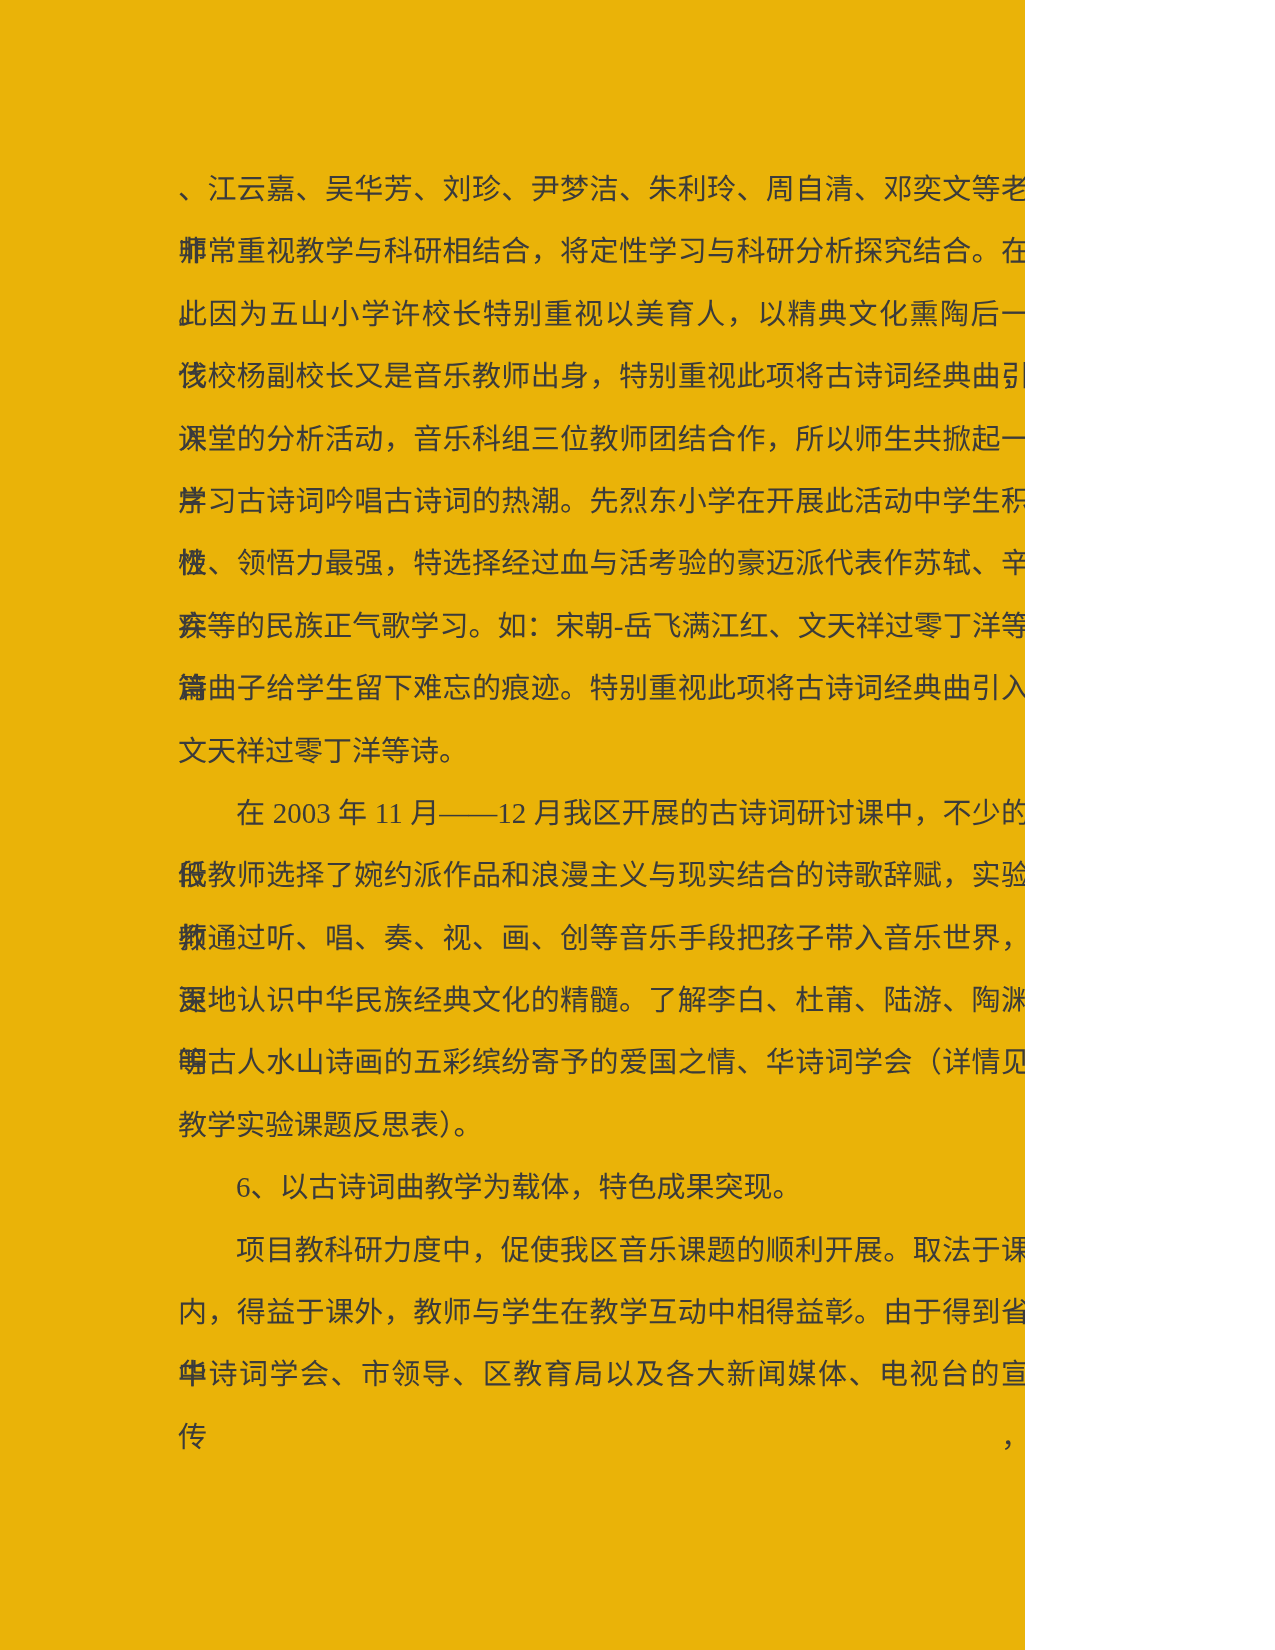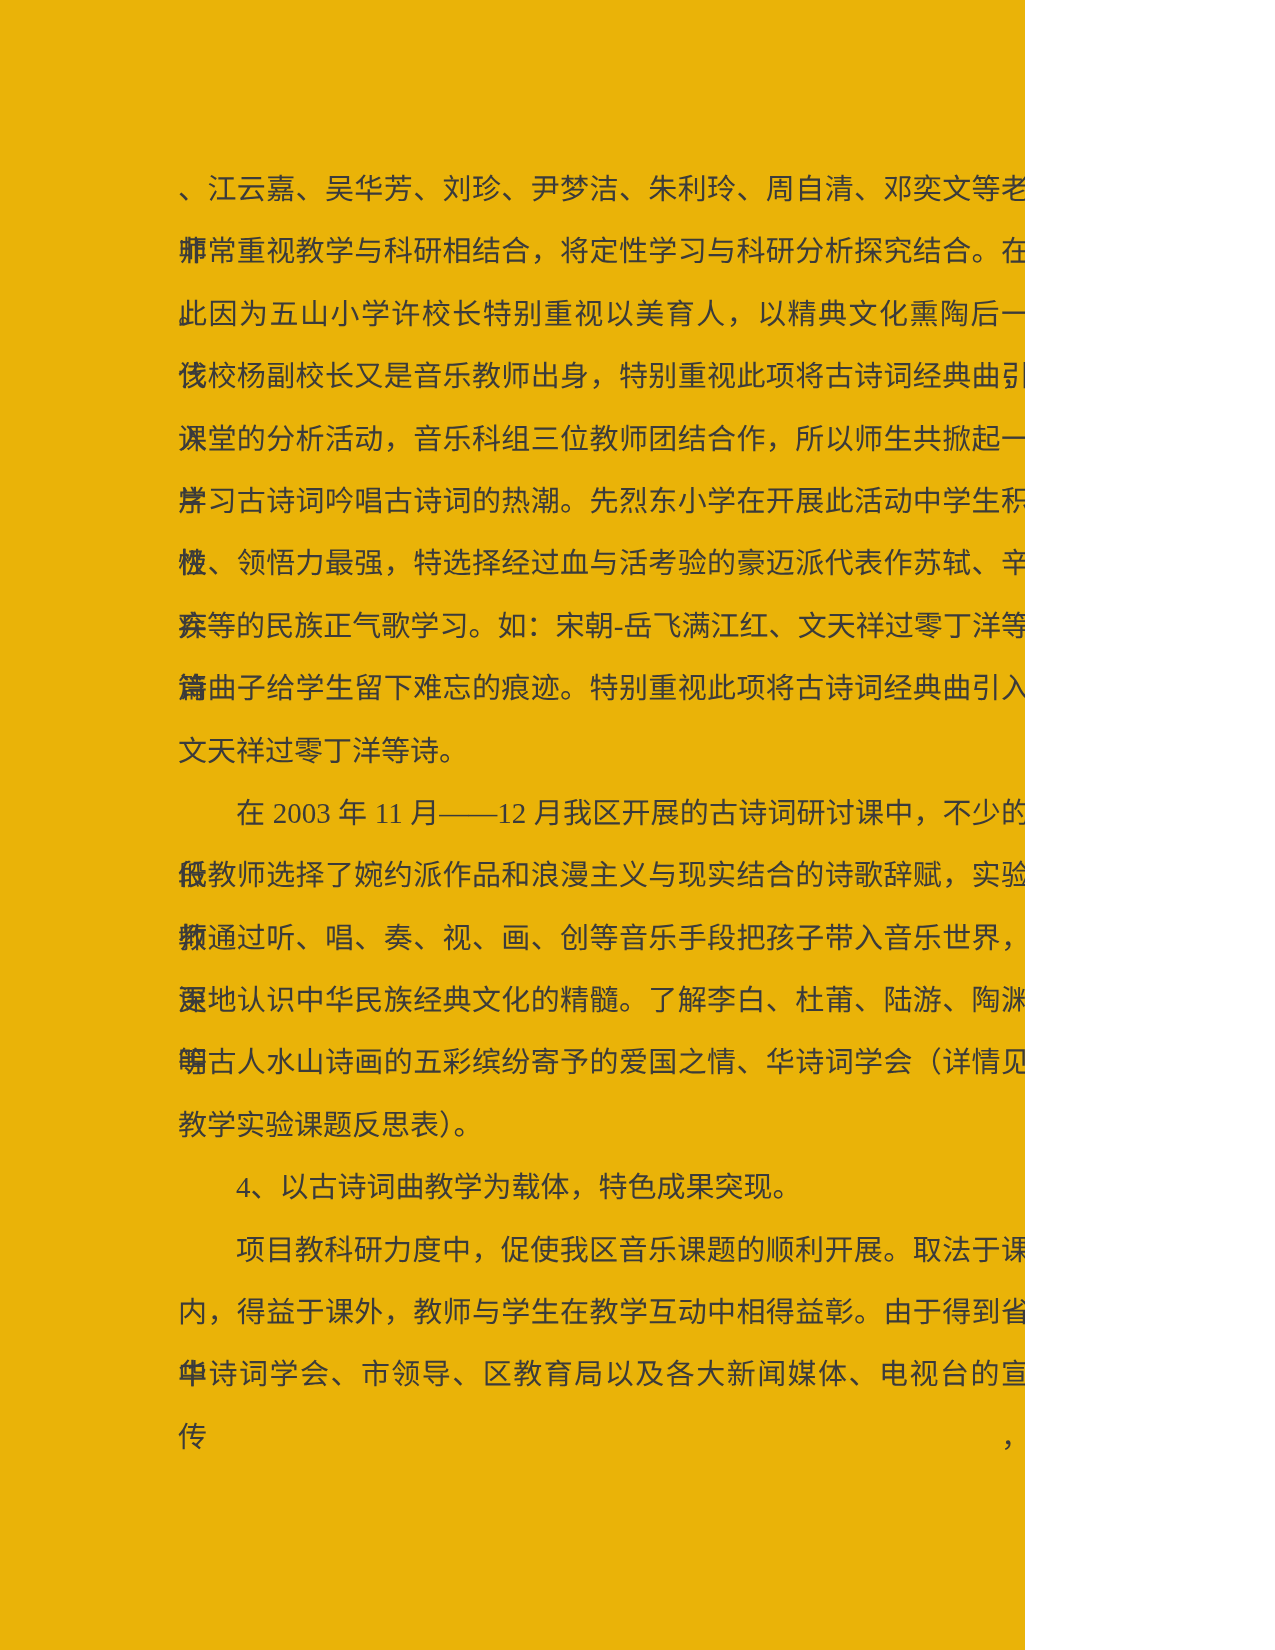--- a/index.html
+++ b/index.html
@@ -58,18 +58,18 @@
       <div class="text-line fill">性、领悟力最强，特选择经过血与活考验的豪迈派代表作苏轼、辛弃</div>
       <div class="text-line fill">疾等的民族正气歌学习。如：宋朝-岳飞满江红、文天祥过零丁洋等诗</div>
       <div class="text-line fill">篇曲子给学生留下难忘的痕迹。特别重视此项将古诗词经典曲引入</div>
       <div class="text-line">文天祥过零丁洋等诗。</div>
       <div class="text-line fill indent">在 2003 年 11 月——12 月我区开展的古诗词研讨课中，不少的低</div>
       <div class="text-line fill">段教师选择了婉约派作品和浪漫主义与现实结合的诗歌辞赋，实验教</div>
       <div class="text-line fill">师通过听、唱、奏、视、画、创等音乐手段把孩子带入音乐世界，更</div>
       <div class="text-line fill">深地认识中华民族经典文化的精髓。了解李白、杜莆、陆游、陶渊明</div>
       <div class="text-line fill">等古人水山诗画的五彩缤纷寄予的爱国之情、华诗词学会（详情见</div>
       <div class="text-line">教学实验课题反思表）。</div>
-      <div class="text-line indent">4、以古诗词曲教学为载体，特色成果突现。</div>
+      <div class="text-line indent">6、以古诗词曲教学为载体，特色成果突现。</div>
       <div class="text-line fill indent">项目教科研力度中，促使我区音乐课题的顺利开展。取法于课</div>
       <div class="text-line fill">内，得益于课外，教师与学生在教学互动中相得益彰。由于得到省中</div>
       <div class="text-line fill">华诗词学会、市领导、区教育局以及各大新闻媒体、电视台的宣传，</div>
     </div>
 </div>
 
 </body></html>

